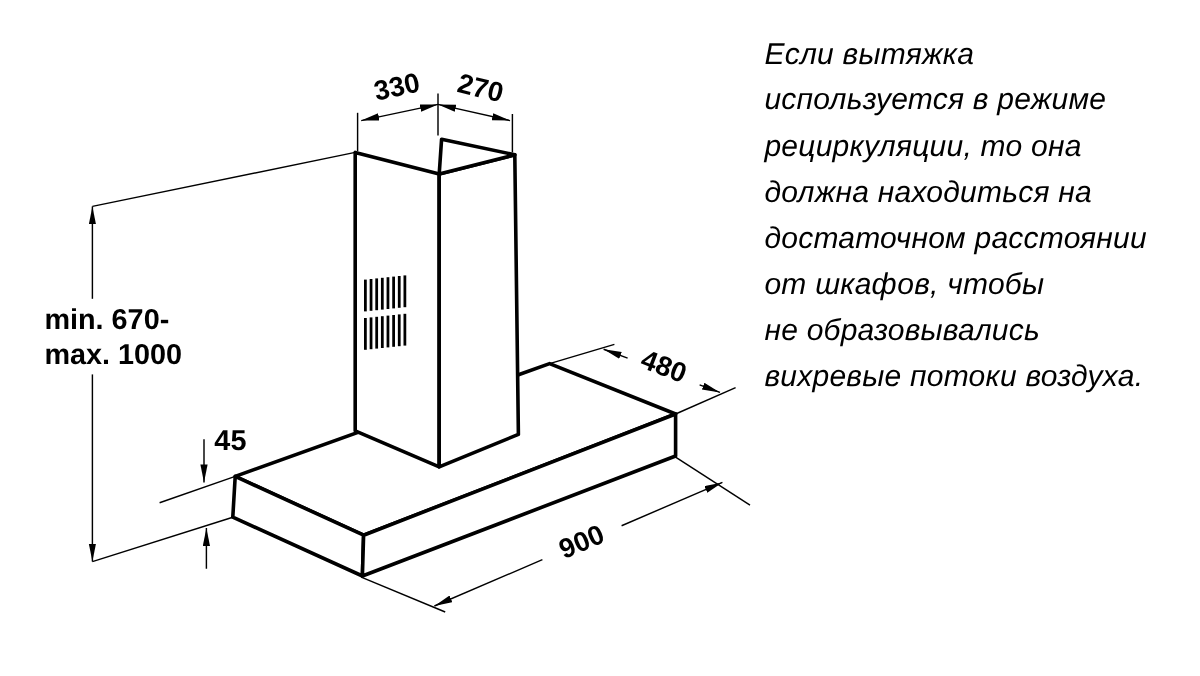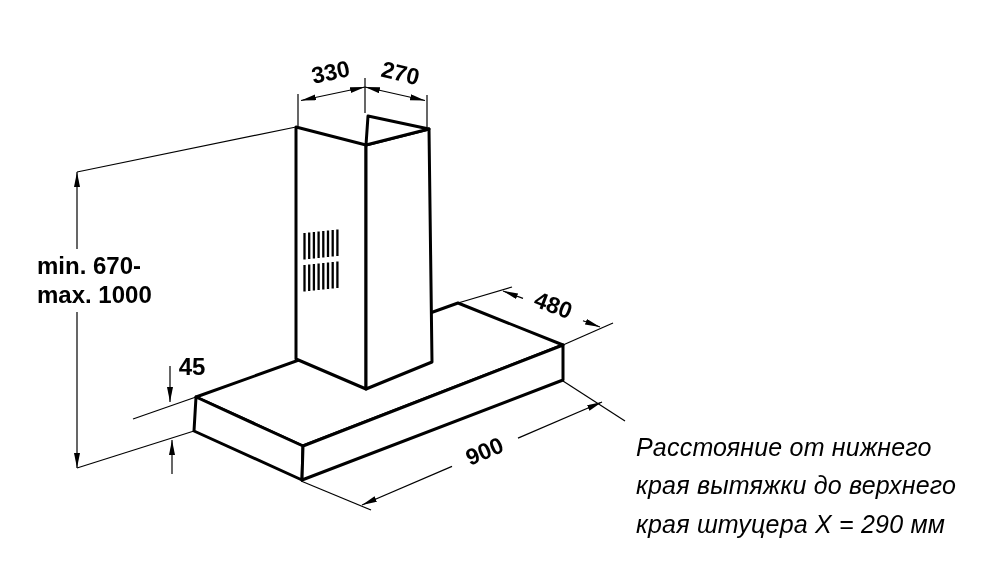--- a/index.html
+++ b/index.html
@@ -120,18 +120,23 @@
       <text class="dim-label size23" x="331" y="80" text-anchor="middle" transform="rotate(-12,331,74)">330</text>
       <text class="dim-label size23" x="400" y="81" text-anchor="middle" transform="rotate(14,400,75)">270</text>
       <text class="dim-label size24" x="37" y="274" text-anchor="start">min. 670-</text>
       <text class="dim-label size24" x="37" y="303" text-anchor="start">max. 1000</text>
       <text class="dim-label size24" x="192" y="375" text-anchor="middle">45</text>
       <text class="dim-label size23" x="553" y="313" text-anchor="middle" transform="rotate(21,553,306)">480</text>
       <text class="dim-label size23" x="485" y="459" text-anchor="middle" transform="rotate(-23,485,452)">900</text>
     </g>
   </svg>
 
+  <div class="note note-recirculation">Если вытяжка
+используется в режиме
+рециркуляции, то она
+должна находиться на
+достаточном расстоянии
+от шкафов, чтобы
+не образовывались
+вихревые потоки воздуха.</div>
 
-  <div class="note note-distance">Расстояние от нижнего
-края вытяжки до верхнего
-края штуцера X = 290 мм</div>
 
 </div>
 
 </body></html>

